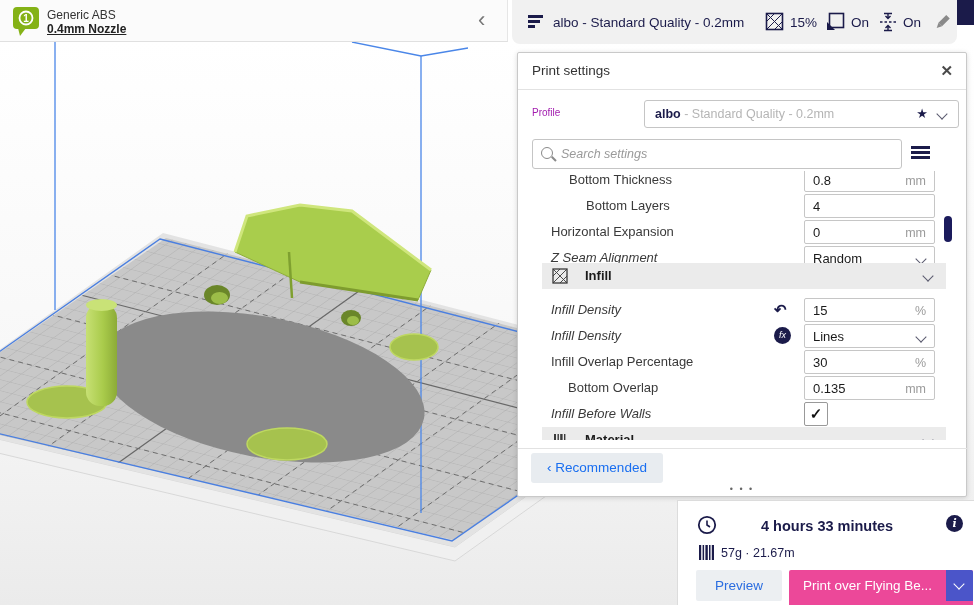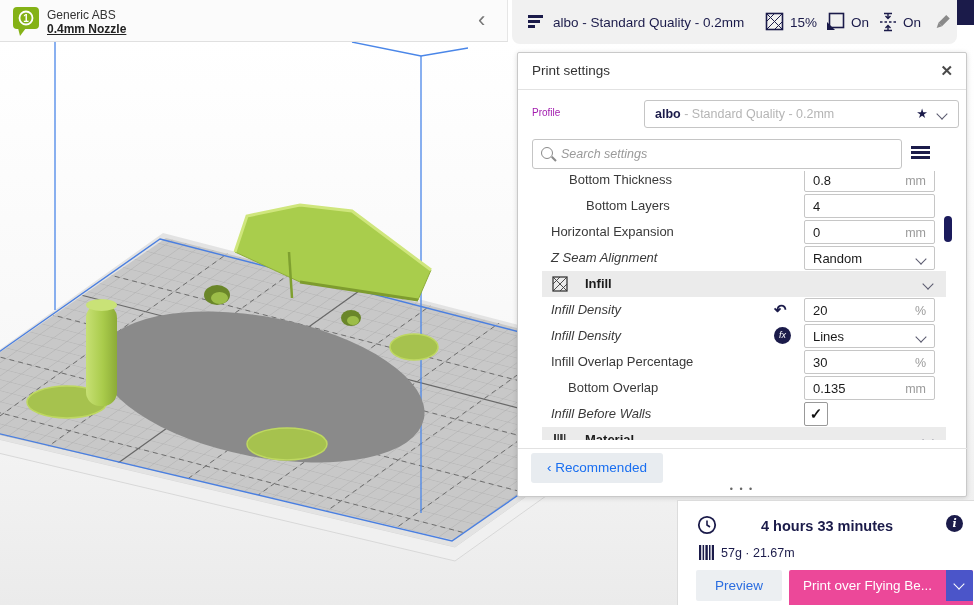--- a/index.html
+++ b/index.html
@@ -273,34 +273,34 @@
       </div>
 
       <div class="srow" style="top:74px">
         <span class="lbl italic" style="left:33px">Z Seam Alignment</span>
         <div class="field">
           <span class="val">Random</span>
           <span class="chev dd"></span>
         </div>
       </div>
 
-      <div class="sect" style="top:100px">
+      <div class="sect" style="top:92px">
         <svg class="sect-icon" width="16" height="16">
           <rect x="1" y="1" width="14" height="14" fill="none" stroke="#3a3a3a" stroke-width="1.3"></rect>
           <path d="M1,1 L15,15 M15,1 L1,15 M1,8 L8,1 M8,15 L15,8" stroke="#3a3a3a" stroke-width="0.9"></path>
         </svg>
         <span class="slabel">Infill</span>
         <span class="chev dd"></span>
       </div>
 
       <div class="srow" style="top:126px">
         <span class="lbl italic" style="left:33px">Infill Density</span>
         <span class="rowicon undo">↶</span>
         <div class="field">
-          <span class="val">20</span>
+          <span class="val">15</span>
           <span class="unit">%</span>
         </div>
       </div>
 
       <div class="srow" style="top:152px">
         <span class="lbl italic" style="left:33px">Infill Density</span>
         <span class="fx-circle">fx</span>
         <div class="field">
           <span class="val">Lines</span>
           <span class="chev dd"></span>

